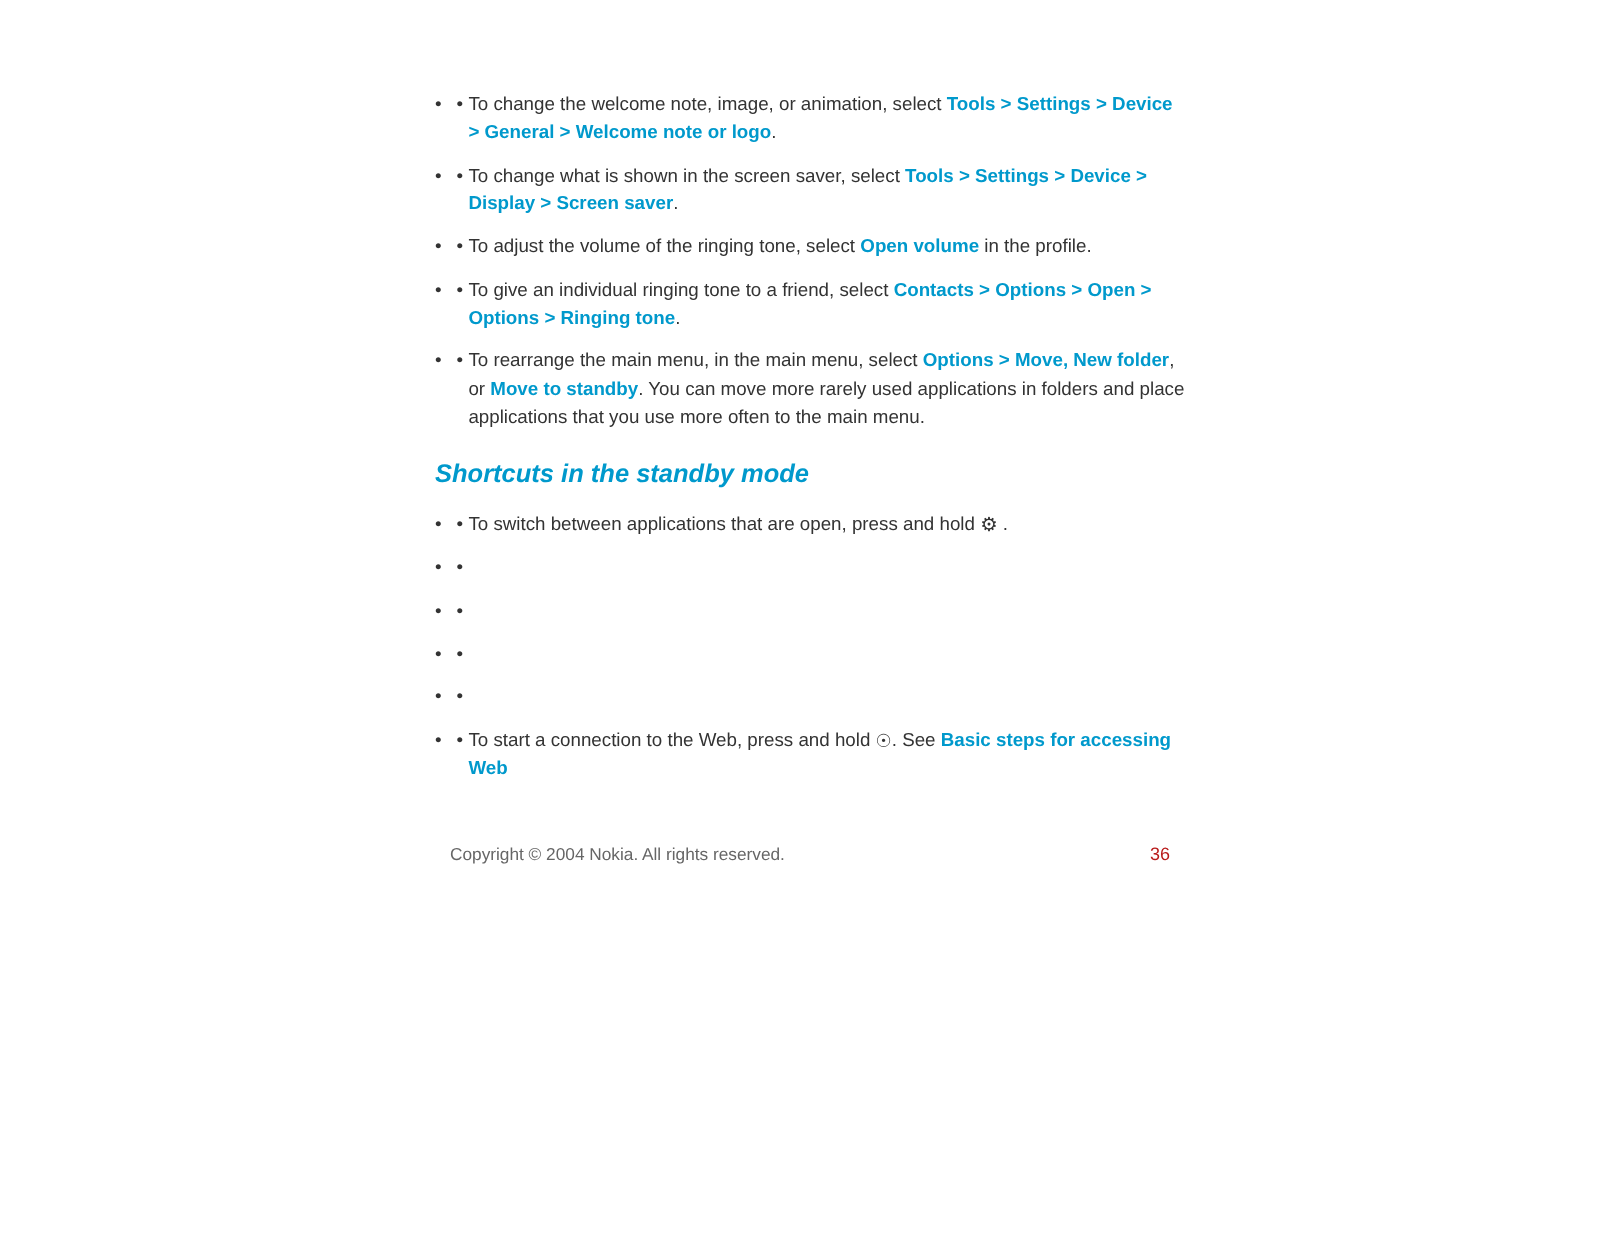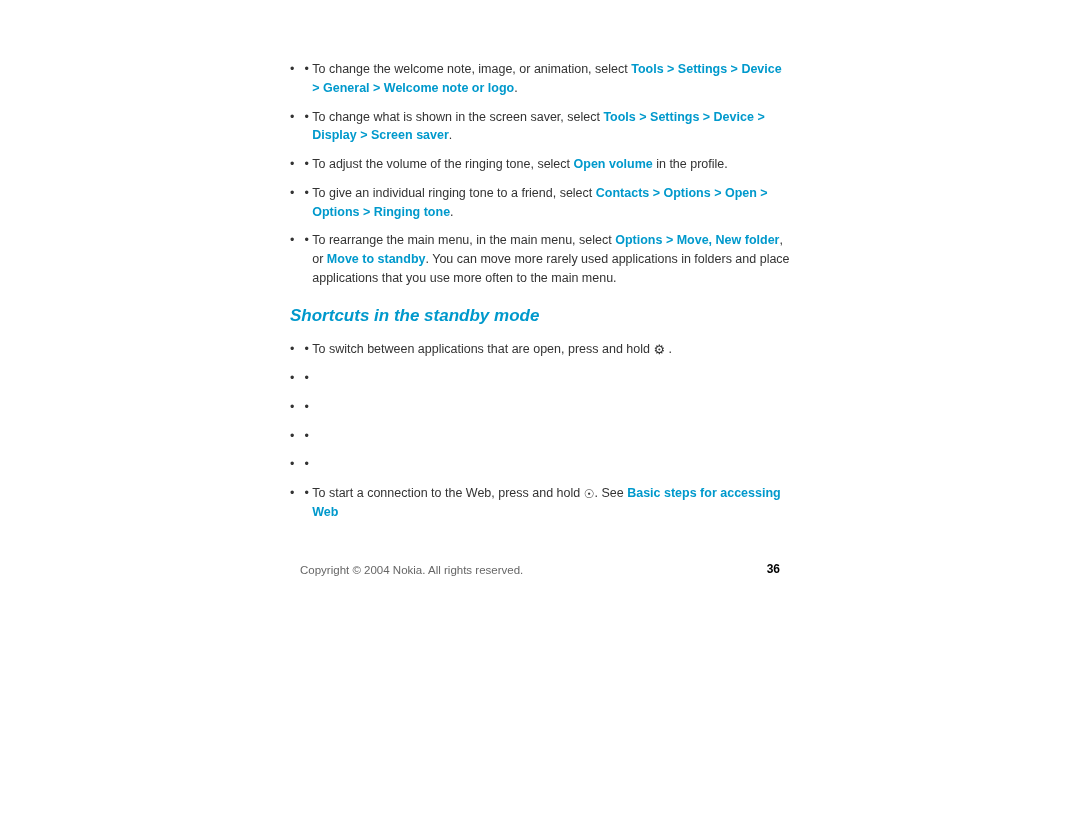--- a/index.html
+++ b/index.html
@@ -68,23 +68,23 @@
       font-size: 11.5px;
       color: #666666;
       margin-top: 40px;
       display: flex;
       justify-content: space-between;
       align-items: flex-end;
       padding: 0 10px;
     }
 
     .footer-page {
-      font-weight: bold;
-      font-size: 12px;
-      color: #000000;
+      font-weight: normal;
+      font-size: 12px;
+      color: #b91c1c;
     }
 
     
     .icon-apps {
       display: inline-block;
       vertical-align: middle;
       font-size: 13px;
     }
 
     

